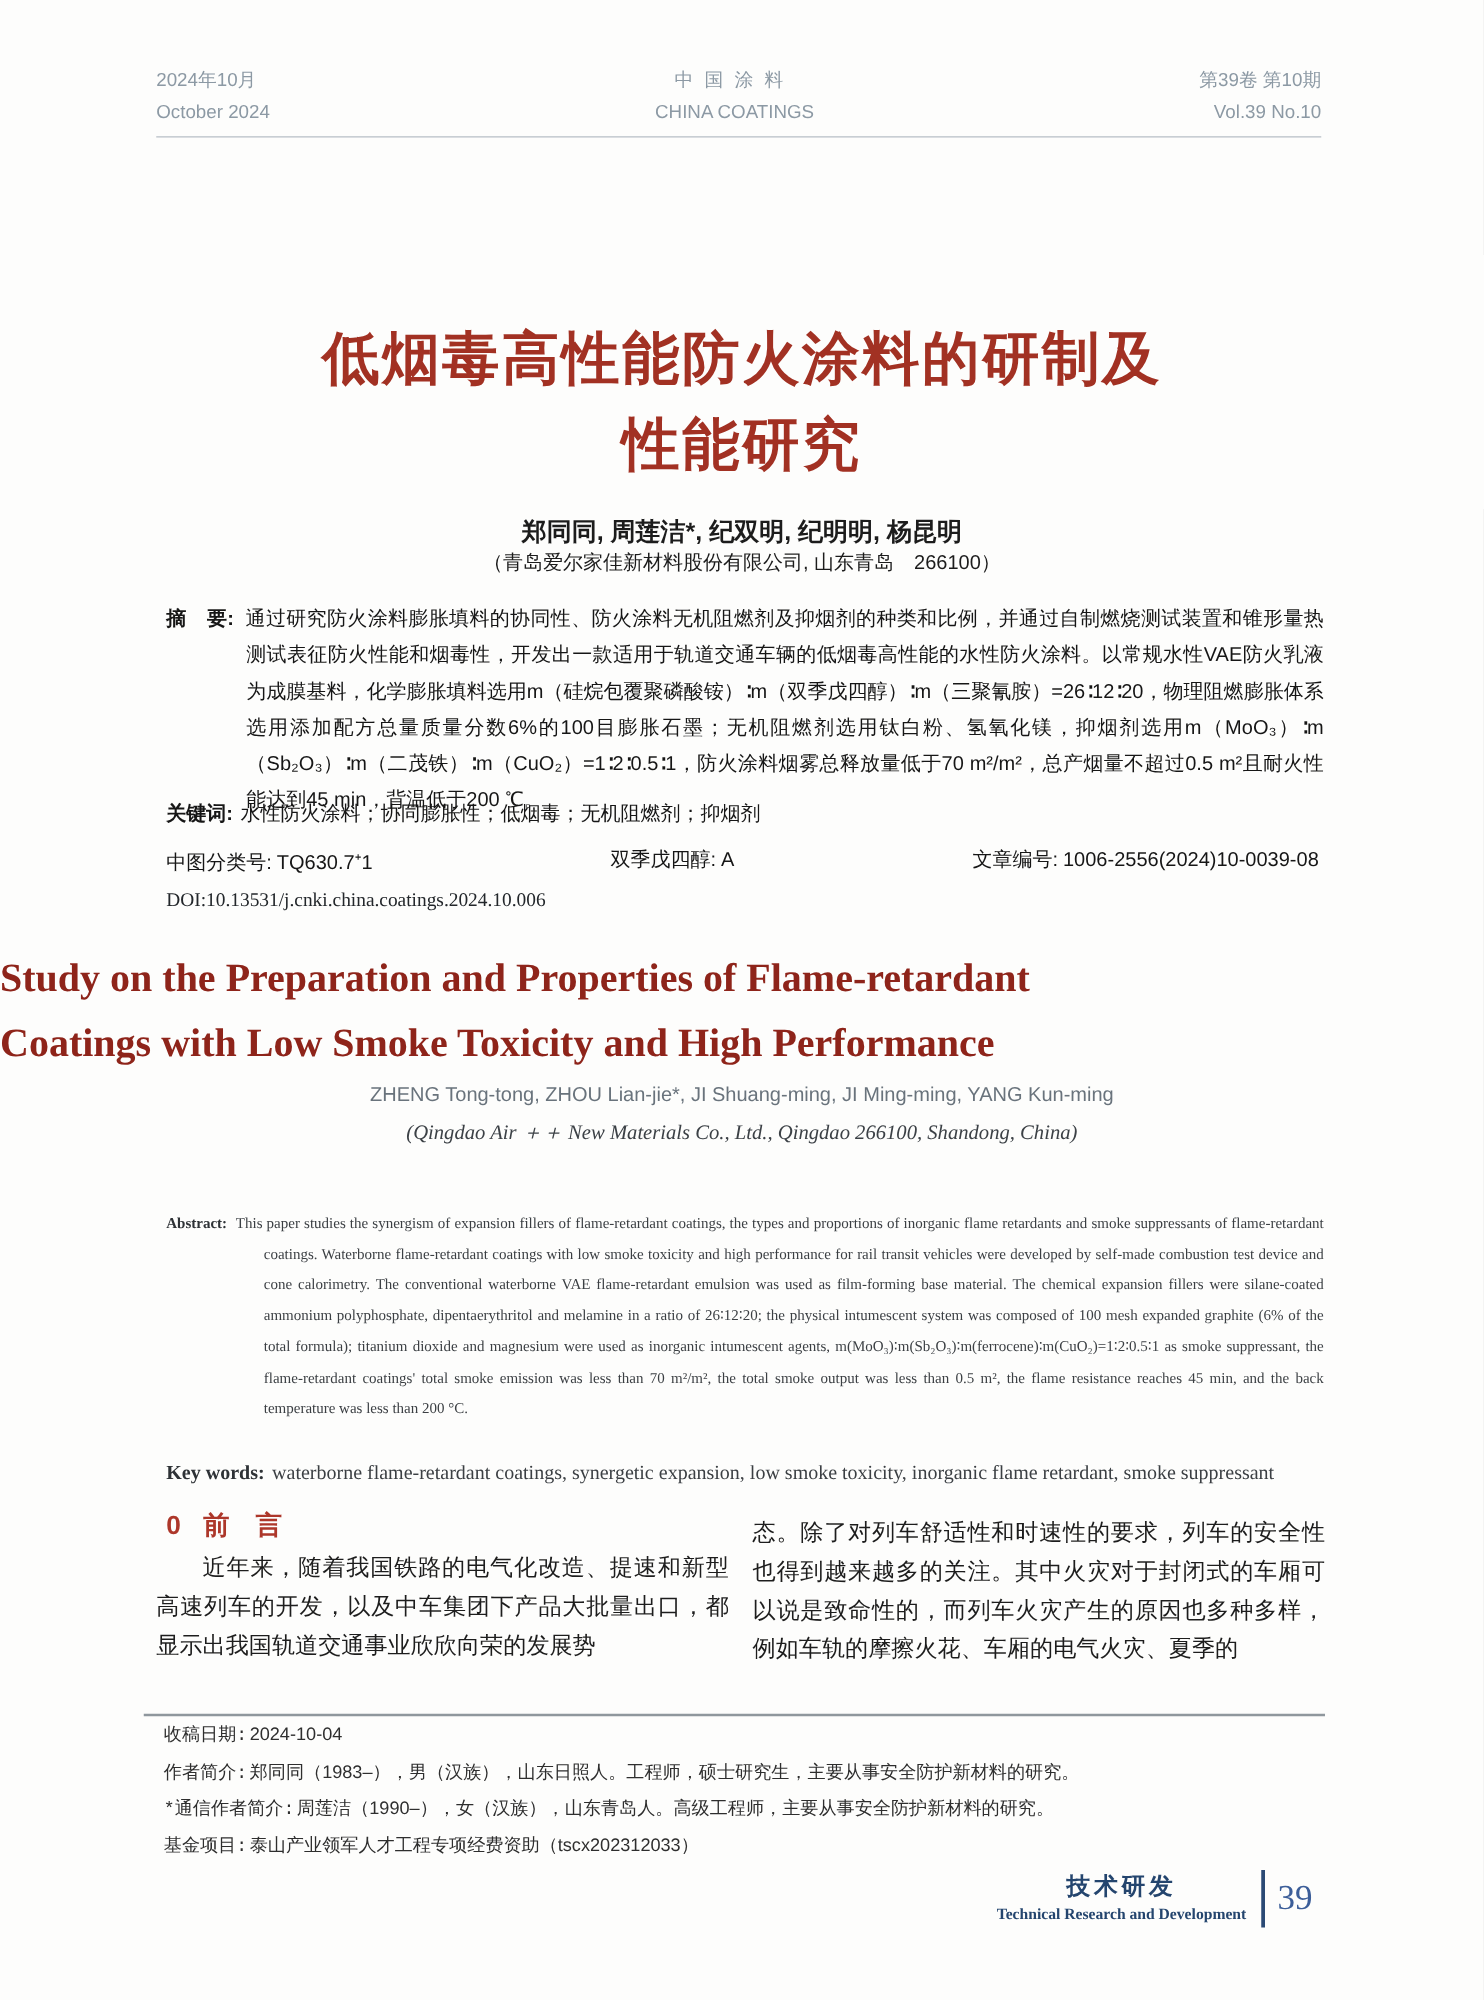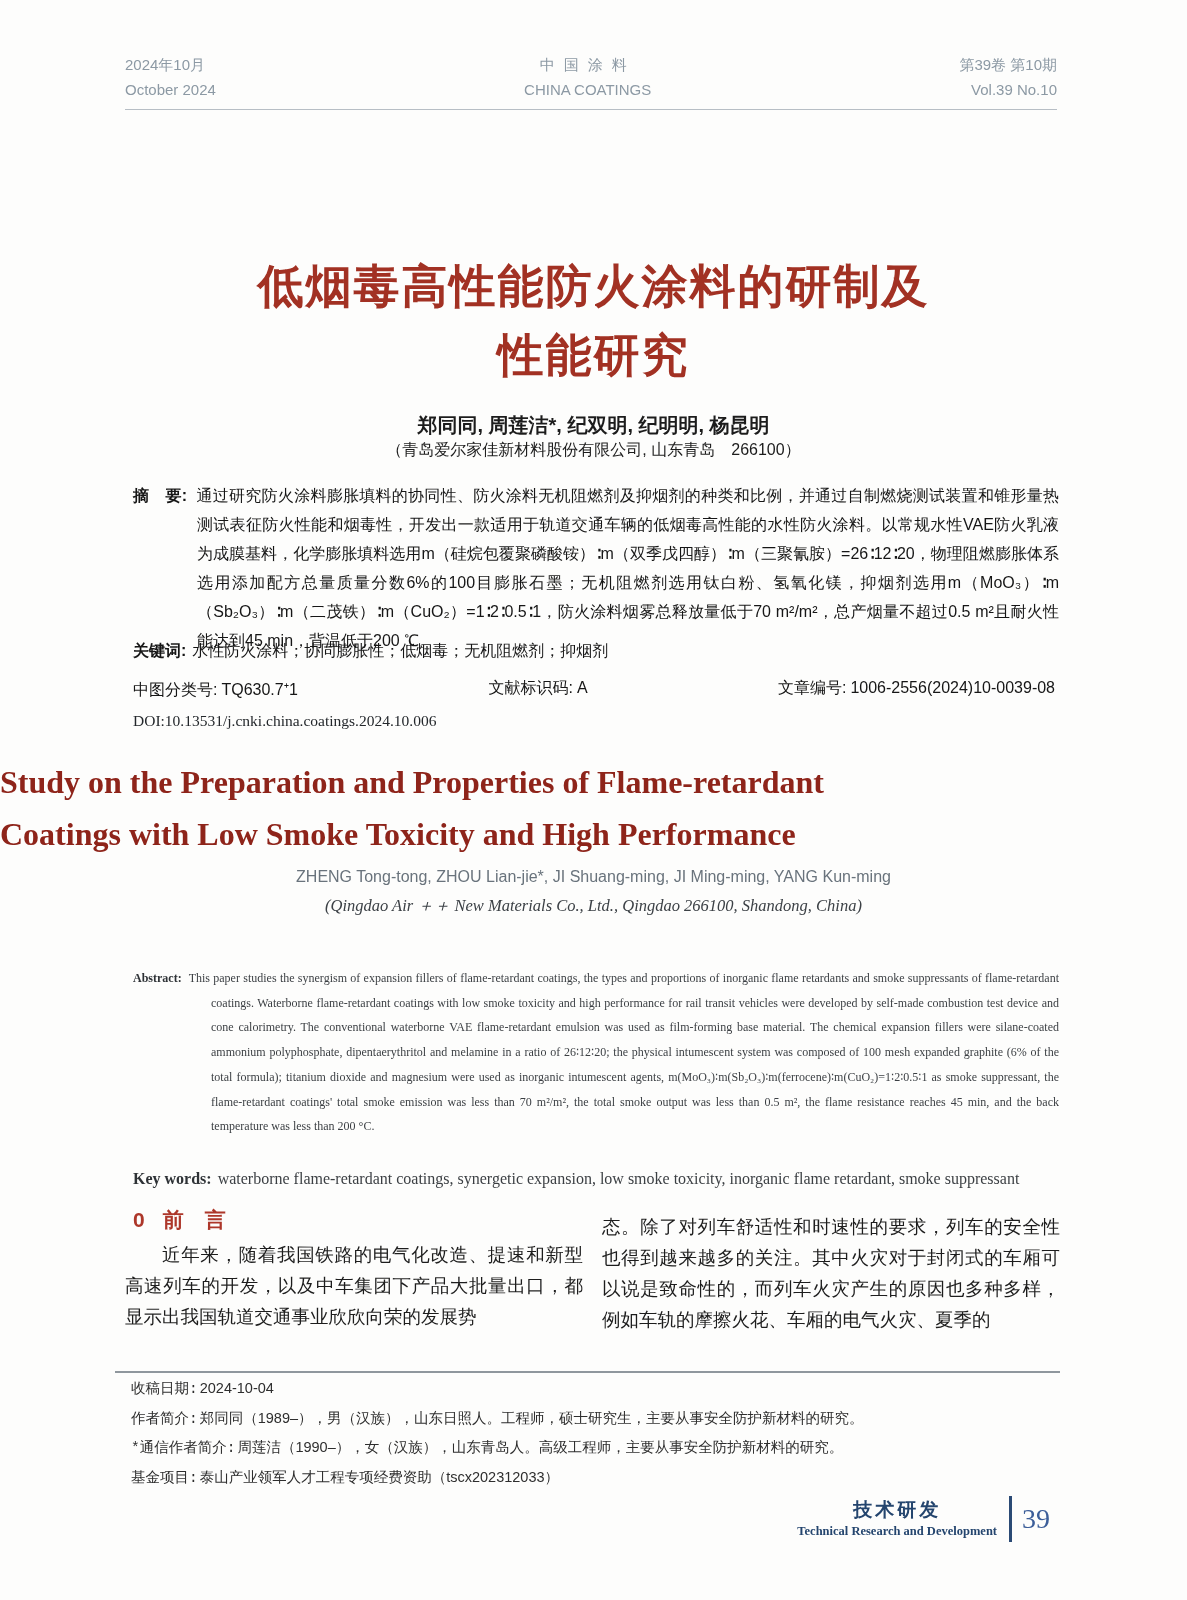--- a/index.html
+++ b/index.html
@@ -145,21 +145,21 @@
 
   <div class="authors-cn">郑同同, 周莲洁*, 纪双明, 纪明明, 杨昆明</div>
   <div class="affil-cn">（青岛爱尔家佳新材料股份有限公司, 山东青岛　266100）</div>
 
   <div class="abs-cn"><span class="lbl">摘　要:</span><span>通过研究防火涂料膨胀填料的协同性、防火涂料无机阻燃剂及抑烟剂的种类和比例，并通过自制燃烧测试装置和锥形量热测试表征防火性能和烟毒性，开发出一款适用于轨道交通车辆的低烟毒高性能的水性防火涂料。以常规水性VAE防火乳液为成膜基料，化学膨胀填料选用m（硅烷包覆聚磷酸铵）∶m（双季戊四醇）∶m（三聚氰胺）=26∶12∶20，物理阻燃膨胀体系选用添加配方总量质量分数6%的100目膨胀石墨；无机阻燃剂选用钛白粉、氢氧化镁，抑烟剂选用m（MoO₃）∶m（Sb₂O₃）∶m（二茂铁）∶m（CuO₂）=1∶2∶0.5∶1，防火涂料烟雾总释放量低于70 m²/m²，总产烟量不超过0.5 m²且耐火性能达到45 min，背温低于200 ℃。</span></div>
 
   <div class="kw-cn"><span class="lbl">关键词:</span><span>水性防火涂料；协同膨胀性；低烟毒；无机阻燃剂；抑烟剂</span></div>
 
   <div class="meta-row">
     <span><span class="lbl">中图分类号:</span><span>TQ630.7⁺1</span></span>
-    <span><span class="lbl">文献标识码:</span><span>A</span></span>
+    <span><span class="lbl">双季戊四醇:</span><span>A</span></span>
     <span><span class="lbl">文章编号:</span><span>1006-2556(2024)10-0039-08</span></span>
   </div>
 
   <div class="doi">DOI:10.13531/j.cnki.china.coatings.2024.10.006</div>
 
   <h2 class="title-en">
     <span>Study on the Preparation and Properties of Flame-retardant</span><br>
     <span>Coatings with Low Smoke Toxicity and High Performance</span>
   </h2>
 
@@ -177,21 +177,21 @@
   <div class="col col-l">
     <p>近年来，随着我国铁路的电气化改造、提速和新型高速列车的开发，以及中车集团下产品大批量出口，都显示出我国轨道交通事业欣欣向荣的发展势</p>
   </div>
   <div class="col col-r">
     <p>态。除了对列车舒适性和时速性的要求，列车的安全性也得到越来越多的关注。其中火灾对于封闭式的车厢可以说是致命性的，而列车火灾产生的原因也多种多样，例如车轨的摩擦火花、车厢的电气火灾、夏季的</p>
   </div>
 
   <div class="foot-rule"></div>
   <div class="footnotes">
     <div><span class="lbl">收稿日期:</span><span>2024-10-04</span></div>
-    <div><span class="lbl">作者简介:</span><span>郑同同（1989–），男（汉族），山东日照人。工程师，硕士研究生，主要从事安全防护新材料的研究。</span></div>
+    <div><span class="lbl">作者简介:</span><span>郑同同（1983–），男（汉族），山东日照人。工程师，硕士研究生，主要从事安全防护新材料的研究。</span></div>
     <div><span class="lbl">*通信作者简介:</span><span>周莲洁（1990–），女（汉族），山东青岛人。高级工程师，主要从事安全防护新材料的研究。</span></div>
     <div><span class="lbl">基金项目:</span><span>泰山产业领军人才工程专项经费资助（tscx202312033）</span></div>
   </div>
 
   <div class="pfoot">
     <div class="cat">
       <div class="cn">技术研发</div>
       <div class="en">Technical Research and Development</div>
     </div>
     <div class="bar"></div>

